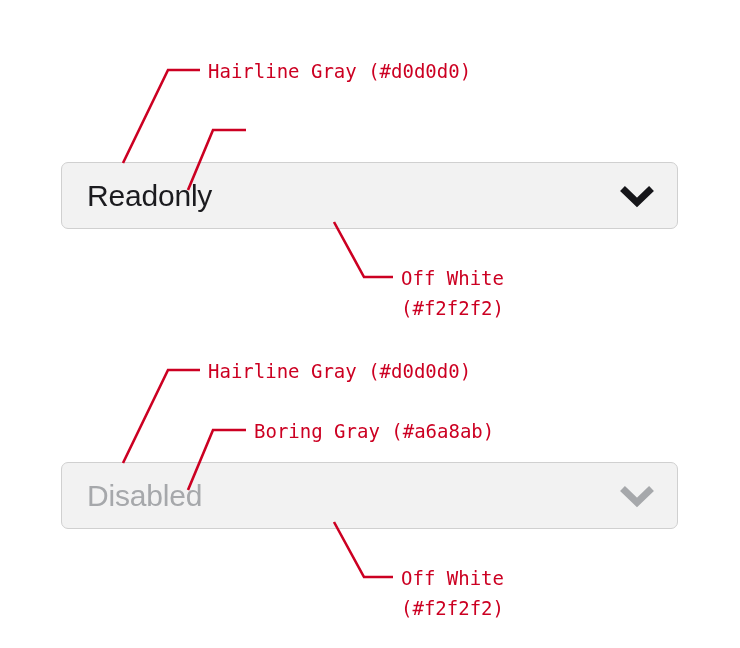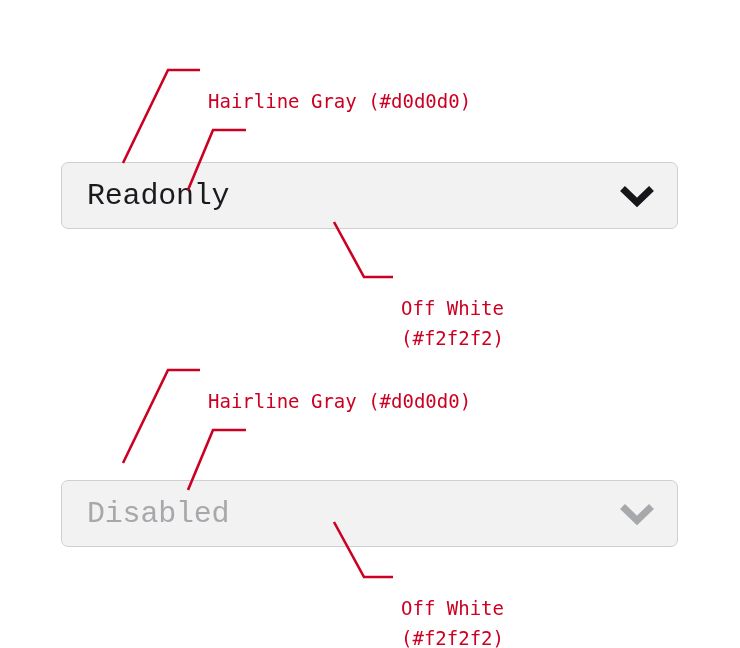--- a/index.html
+++ b/index.html
@@ -32,24 +32,24 @@
     box-sizing: border-box;
     background: #f2f2f2;
     border: 1px solid #d0d0d0;
     border-radius: 7px;
     display: flex;
     align-items: center;
     justify-content: space-between;
     padding: 0 22px 0 25px;
   }
   #select-readonly { top: 162px; }
-  #select-disabled { top: 480px; }
+  #select-disabled { top: 462px; }
 
   .select-value {
-    font-family: Liberation Mono, monospace;
+    font-family: Liberation Sans, sans-serif;
     font-size: 30px;
     line-height: 1;
     letter-spacing: -0.2px;
     user-select: none;
   }
   #select-readonly .select-value { color: #1b1b1f; }
   #select-disabled .select-value { color: #a6a8ab; }
 
   .chevron { display: block; }
   .chevron svg { display: block; }
@@ -64,21 +64,20 @@
   }
 
   .anno-text {
     position: absolute;
     font-family: "DejaVu Sans Mono", "Liberation Mono", monospace;
     font-size: 19px;
     line-height: 30px;
     color: #cc0022;
     white-space: pre;
     user-select: none;
-    margin-top: 30px;
   }
 </style>
 </head>
 <body>
 
 <div id="stage">
 
   <div id="select-readonly" class="select-box">
     <span class="select-value">Readonly</span>
     <span class="chevron">
@@ -115,17 +114,18 @@
   </svg>
 
   <div class="anno-text" style="left:208px; top:56px;">Hairline Gray (#d0d0d0)</div>
 
 
   <div class="anno-text" style="left:401px; top:263px;">Off White</div>
   <div class="anno-text" style="left:401px; top:293px;">(#f2f2f2)</div>
 
   <div class="anno-text" style="left:208px; top:356px;">Hairline Gray (#d0d0d0)</div>
 
+  <div class="anno-text" style="left:254px; top:416px;">Boring Gray (#a6a8ab)</div>
 
   <div class="anno-text" style="left:401px; top:563px;">Off White</div>
   <div class="anno-text" style="left:401px; top:593px;">(#f2f2f2)</div>
 
 </div>
 
 </body></html>

